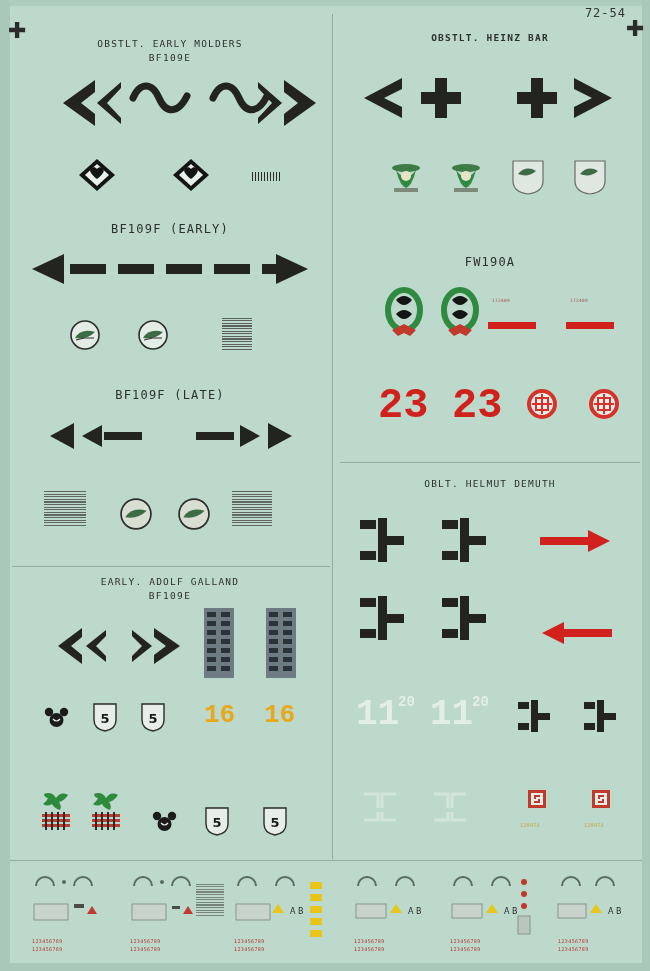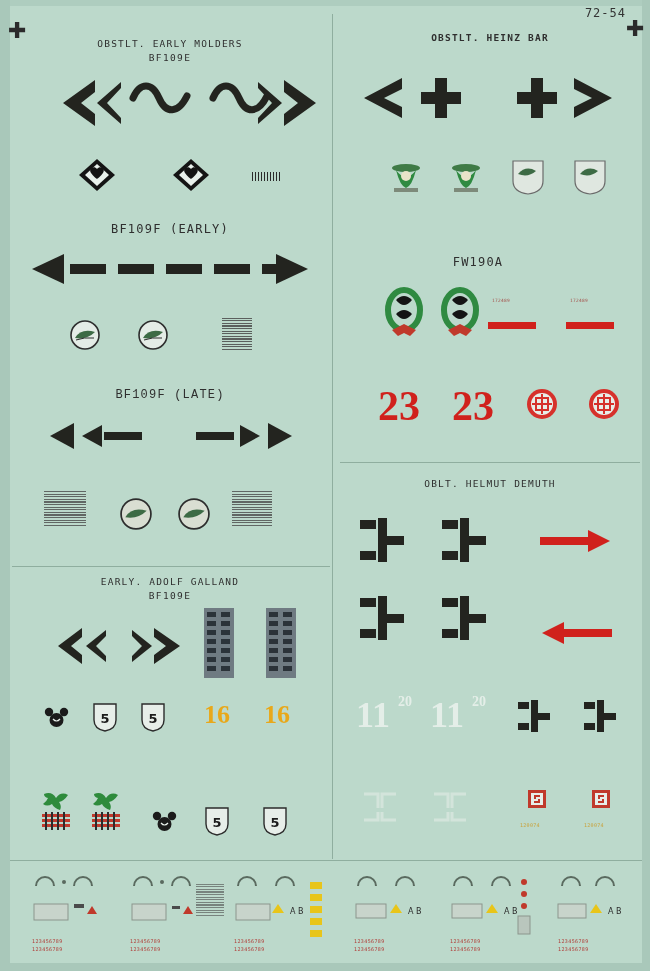--- a/index.html
+++ b/index.html
@@ -39,21 +39,21 @@
   .yellow{color:#e8a81a;}
   .white{color:#e9f1ec;}
 
   svg{display:block;overflow:visible;}
   .tinynum{position:absolute;font-size:4.5px;color:#a5564f;letter-spacing:0.3px;}
   .tinynum2{position:absolute;font-size:5px;color:#c9a23a;letter-spacing:0.3px;}
   .barcode{position:absolute;background:repeating-linear-gradient(90deg,#2b2b2b 0 1.4px,transparent 1.4px 3px);}
   .barcode2{position:absolute;background:repeating-linear-gradient(0deg,#4a4a4a 0 1.2px,transparent 1.2px 2.6px);}
 
   .shield{position:absolute;}
-  .bignum{position:absolute;font-family:Liberation Serif, serif;font-weight:bold;}
+  .bignum{position:absolute;font-family:Liberation Mono, monospace;font-weight:bold;}
 
   .stripe{position:absolute;background:#d0211c;}
   .bott{position:absolute;}
   .bott .ln{position:absolute;font-size:5px;color:#b03a35;letter-spacing:0.4px;}
 </style>
 </head>
 <body>
 
 <div class="sheet">
   <div class="edge-t"></div>
@@ -138,21 +138,21 @@
   </div>
   <div class="gl" style="left:138px;top:320px;">
     <svg width="30" height="30" viewBox="0 0 30 30">
       <circle cx="15" cy="15" r="14" fill="#e4ece6" stroke="#2d2d2d" stroke-width="1.6"></circle>
       <path d="M5 18 q6 -10 20 -6 q-8 8 -20 6z" fill="#3d6b45"></path>
       <path d="M6 20 q8 -3 18 -2" stroke="#2d2d2d" stroke-width="1" fill="none"></path>
     </svg>
   </div>
   <div class="barcode2" style="left:222px;top:318px;width:30px;height:32px;opacity:.85;"></div>
 
-  <div class="lbl" style="left:20px;top:388px;font-family:Liberation Mono, monospace;">BF109F (LATE)</div>
+  <div class="lbl" style="left:20px;top:388px;">BF109F (LATE)</div>
 
   <div class="gl" style="left:48px;top:420px;">
     <svg width="120" height="32" viewBox="0 0 120 32">
       <path d="M2 16 L26 3 L26 29 Z" fill="#23241f"></path>
       <path d="M34 16 L54 5 L54 27 Z" fill="#23241f"></path>
       <rect x="56" y="12" width="38" height="8" fill="#23241f"></rect>
     </svg>
   </div>
   <div class="gl" style="left:188px;top:420px;">
     <svg width="120" height="32" viewBox="0 0 120 32">
@@ -363,21 +363,21 @@
       <path d="M8 16 q8 -9 18 -3 q-8 7 -18 3z" fill="#3d6b45"></path>
     </svg>
   </div>
   <div class="shield" style="left:572px;top:158px;">
     <svg width="36" height="38" viewBox="0 0 36 38">
       <path d="M3 3 h30 v20 q0 11 -15 13 q-15 -2 -15 -13 z" fill="#dfe7e0" stroke="#6b6b6b" stroke-width="1.2"></path>
       <path d="M8 16 q8 -9 18 -3 q-8 7 -18 3z" fill="#3d6b45"></path>
     </svg>
   </div>
 
-  <div class="lbl" style="left:328px;top:255px;">FW190A</div>
+  <div class="lbl" style="left:340px;top:255px;">FW190A</div>
 
   <div class="gl" style="left:382px;top:286px;">
     <svg width="44" height="58" viewBox="0 0 44 58">
       <ellipse cx="22" cy="24" rx="16" ry="20" fill="none" stroke="#2f8a41" stroke-width="6"></ellipse>
       <path d="M14 14 q8 -8 16 0 q-8 10 -16 0z" fill="#141414"></path>
       <path d="M14 28 q8 -8 16 0 q-8 10 -16 0z" fill="#141414"></path>
       <path d="M10 44 l12 -6 l12 6 l-6 6 l-6 -3 l-6 3z" fill="#c0392b"></path>
     </svg>
   </div>
   <div class="gl" style="left:438px;top:286px;">

